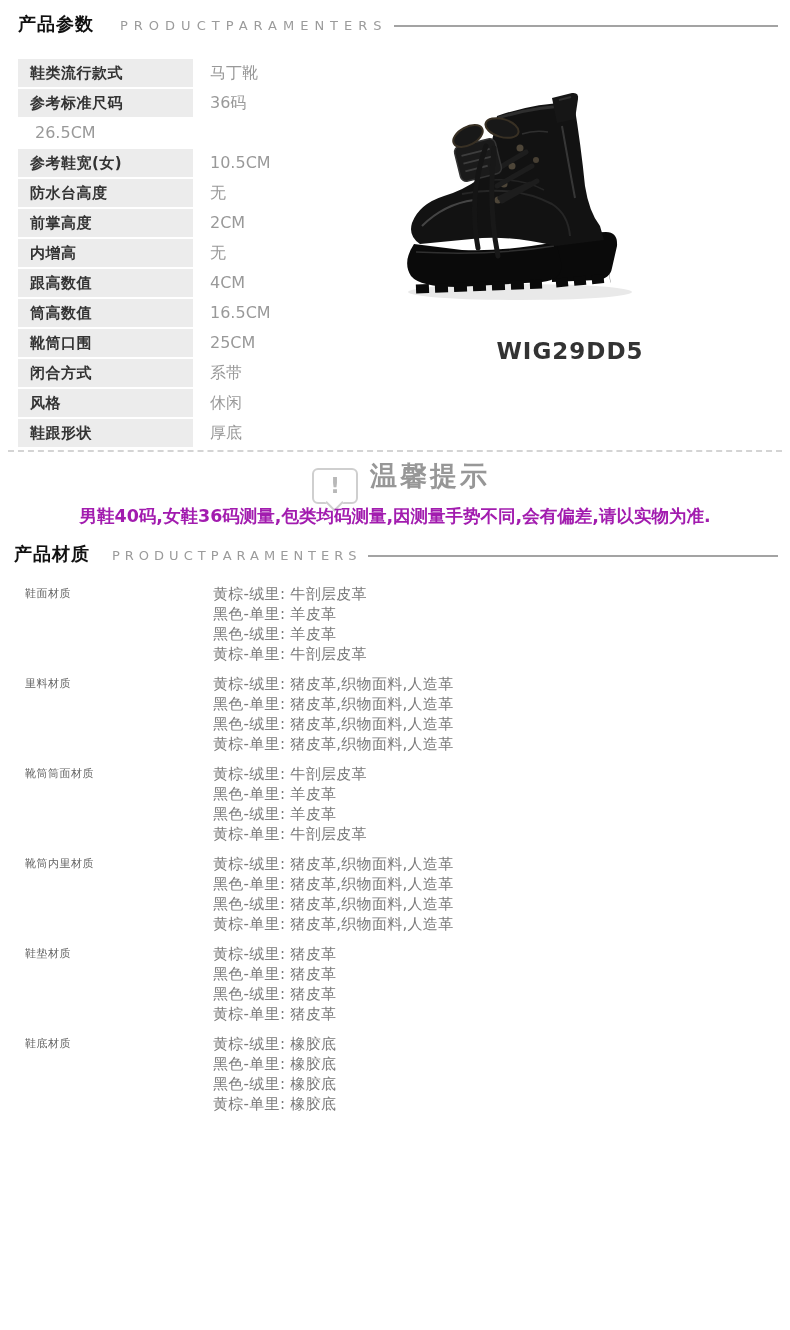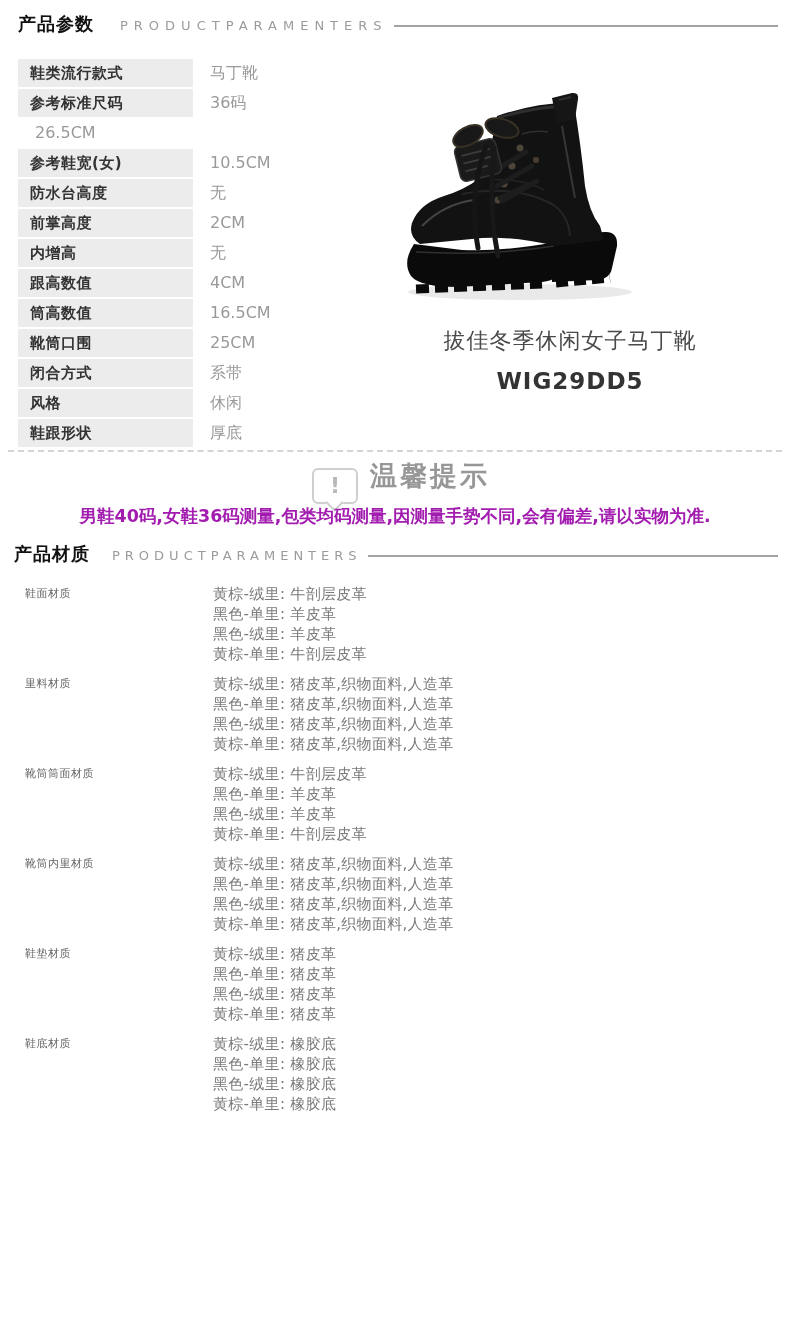--- a/index.html
+++ b/index.html
@@ -170,21 +170,20 @@
 
       <ellipse cx="66" cy="50" rx="16" ry="9" fill="#181818" stroke="#383024" stroke-width="2" transform="rotate(-28 66 50)"></ellipse>
       <ellipse cx="100" cy="42" rx="17" ry="9" fill="#181818" stroke="#383024" stroke-width="2" transform="rotate(16 100 42)"></ellipse>
 
       <path d="M84,60 Q66,110 76,162" stroke="#151515" stroke-width="5" fill="none" stroke-linecap="round"></path>
       <path d="M92,62 Q86,120 96,170" stroke="#181818" stroke-width="5" fill="none" stroke-linecap="round"></path>
     </svg>
   </div>
 
   <div class="product-caption">
-    <div class="product-name">拔佳冬季休闲女子马丁靴</div>
     <div class="product-code">WIG29DD5</div>
   </div>
 
   <div class="dash-divider"></div>
   <div class="notice-bubble">!</div>
   <div class="notice-title">温馨提示</div>
   <div class="notice-text">男鞋40码,女鞋36码测量,包类均码测量,因测量手势不同,会有偏差,请以实物为准.</div>
 
   <div class="sec-header" id="sec2">
     <span class="sec-title">产品材质</span>

